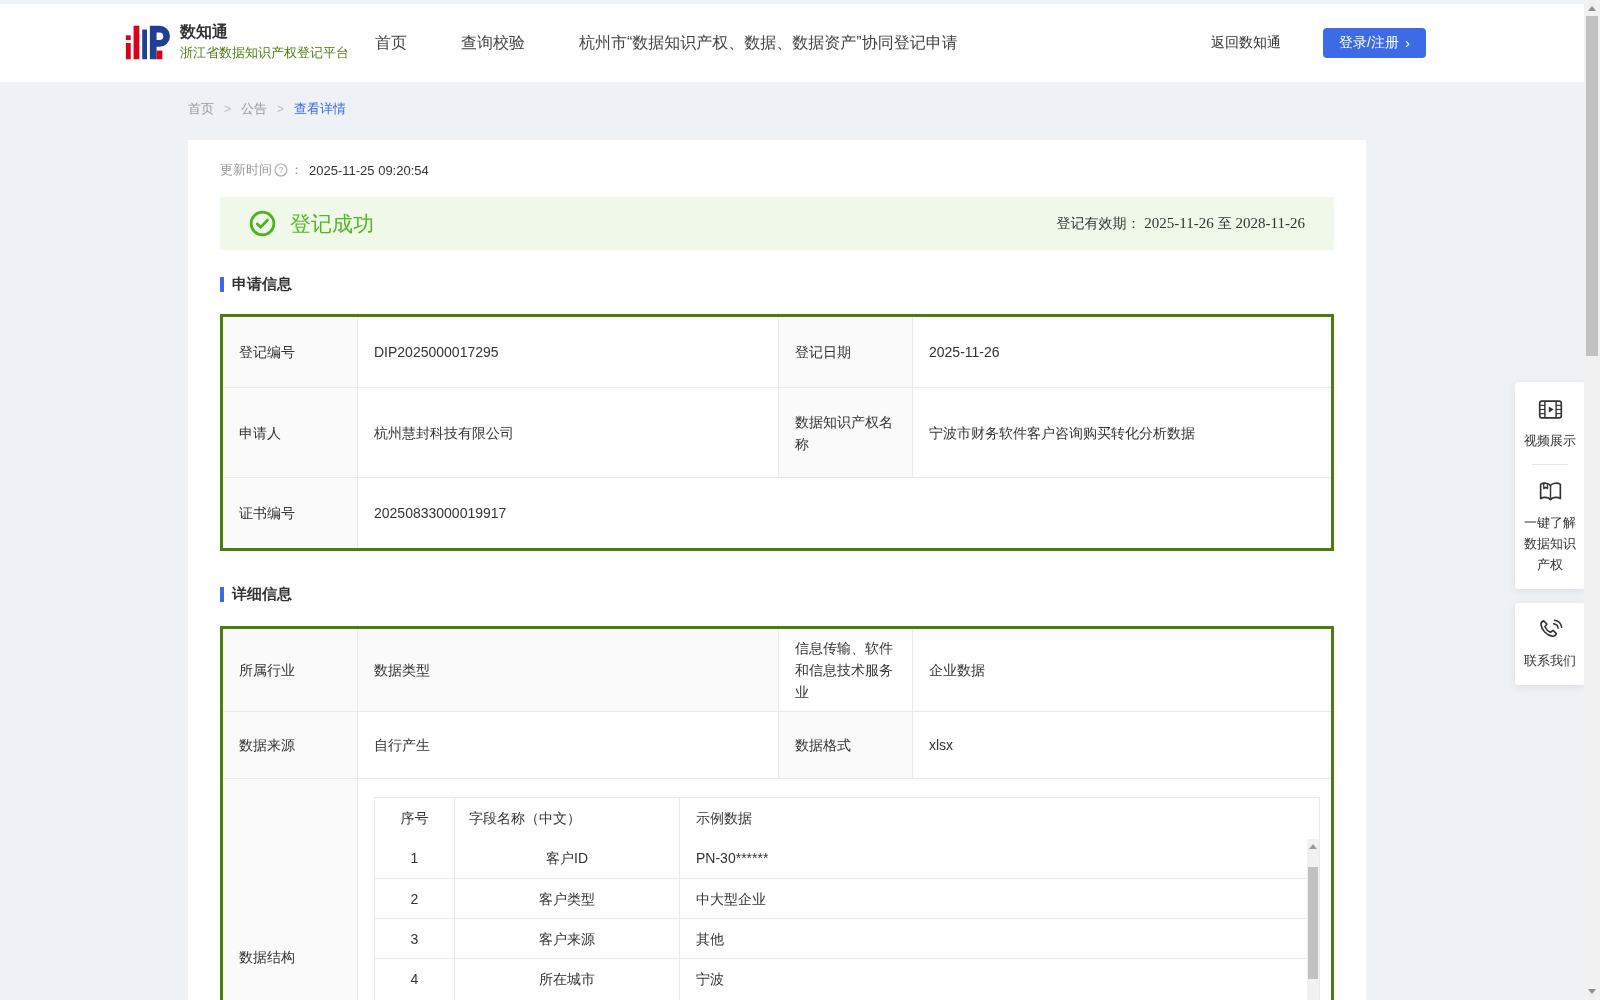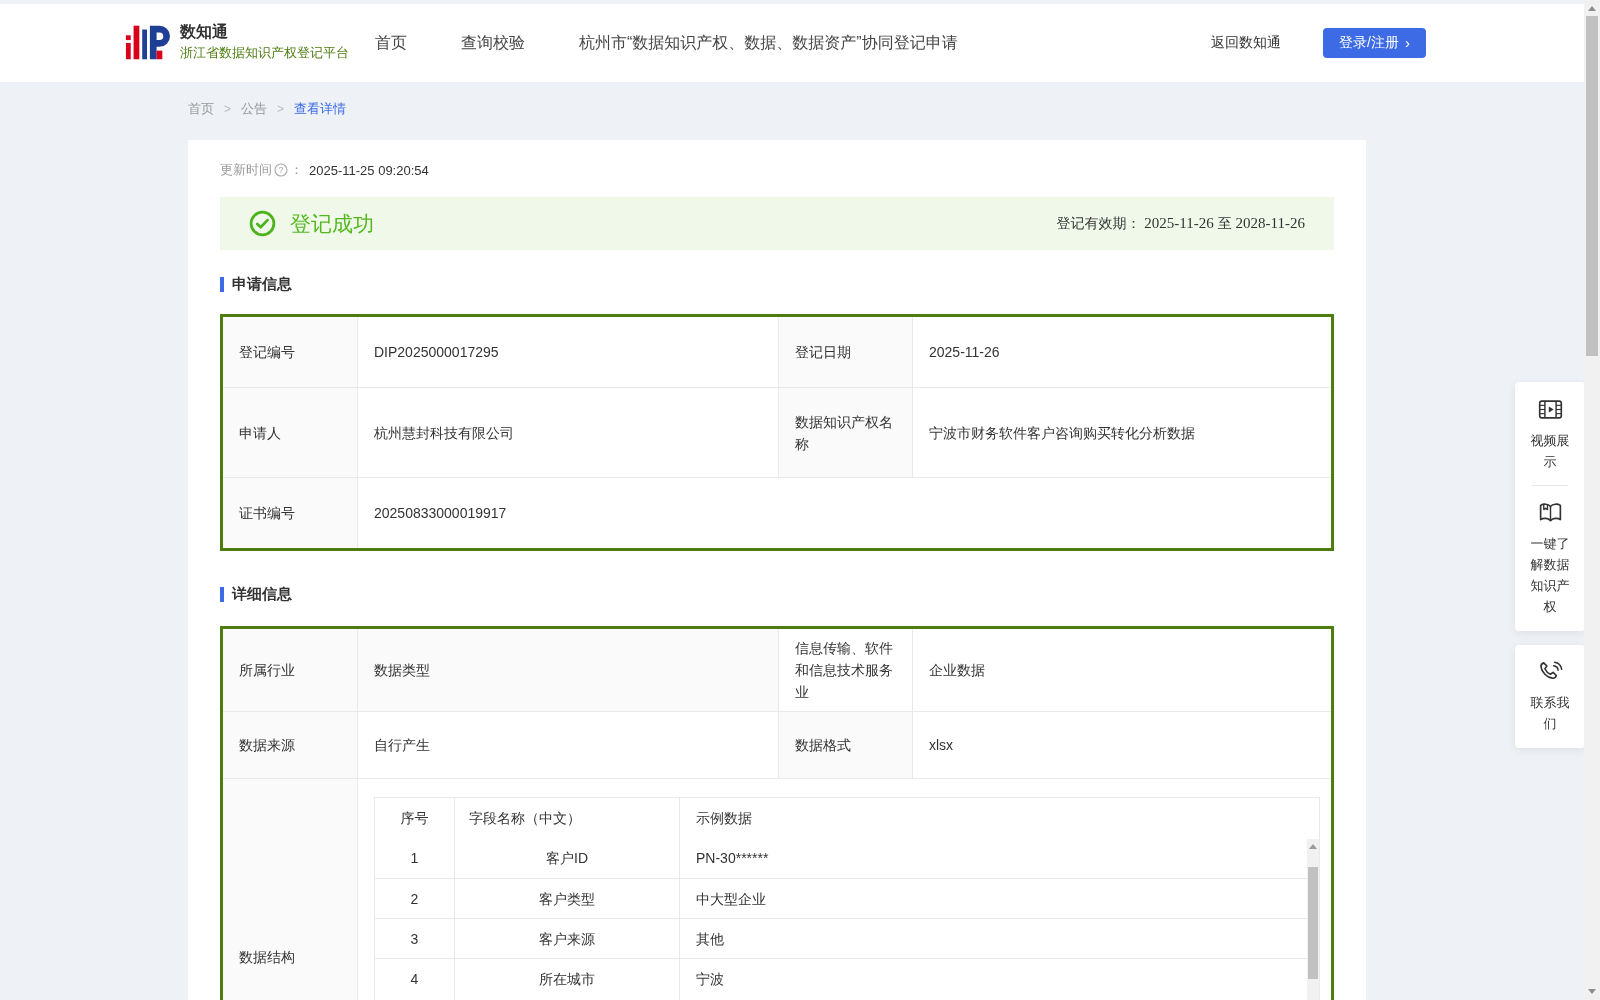--- a/index.html
+++ b/index.html
@@ -89,21 +89,21 @@
 
   
   .sscroll { position:absolute; right:0; top:41px; bottom:0; width:12px; background:#f1f1f1; }
   .sscroll .arrow-up { position:absolute; top:5px; left:2px; width:0; height:0;
     border-left:4px solid transparent; border-right:4px solid transparent; border-bottom:5px solid #9a9a9a; }
   .sscroll .thumb { position:absolute; top:28px; left:1px; width:10px; height:112px; background:#c1c1c1; }
 
   
   .side-panel { position:absolute; left:1515px; top:382px; width:70px; z-index:6; }
   .side-card { background:#fff; border-radius:4px; box-shadow:0 2px 10px rgba(0,0,0,0.08);
-    padding:14px 12px; display:flex; flex-direction:column; align-items:center; }
+    padding:14px 5px; display:flex; flex-direction:column; align-items:center; }
   .side-card + .side-card { margin-top:14px; }
   .side-card .lbl { font-size:13px; color:#333; text-align:center; line-height:21px; margin-top:7px; }
   .side-divider { width:36px; height:1px; background:#e6e6e6; margin:13px 0; }
   .side-icon { display:flex; }
 
   
   .pagebar { position:absolute; right:0; top:0; width:16px; height:1000px; background:#f1f1f1; z-index:10; }
   .pagebar .arrow-up { position:absolute; top:6px; left:4px; width:0; height:0;
     border-left:4px solid transparent; border-right:4px solid transparent; border-bottom:5px solid #8d8d8d; }
   .pagebar .arrow-down { position:absolute; bottom:6px; left:4px; width:0; height:0;

